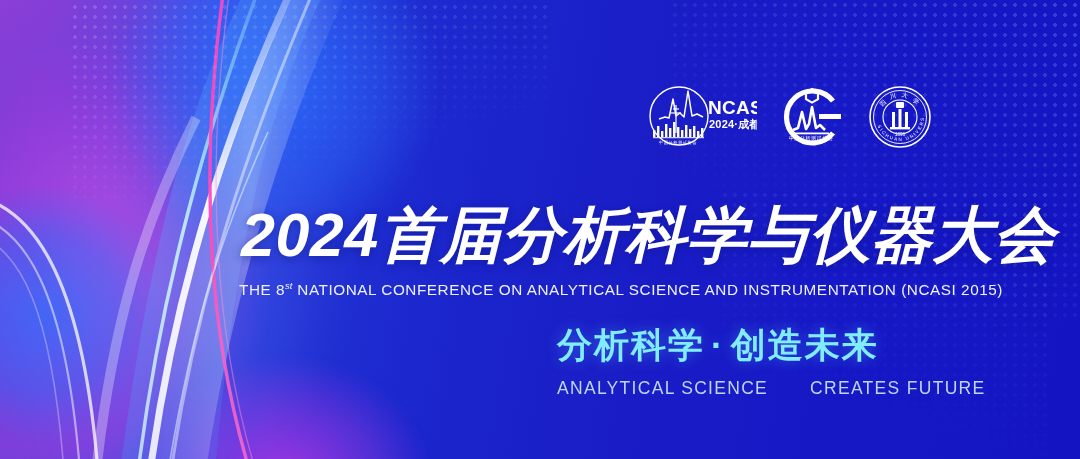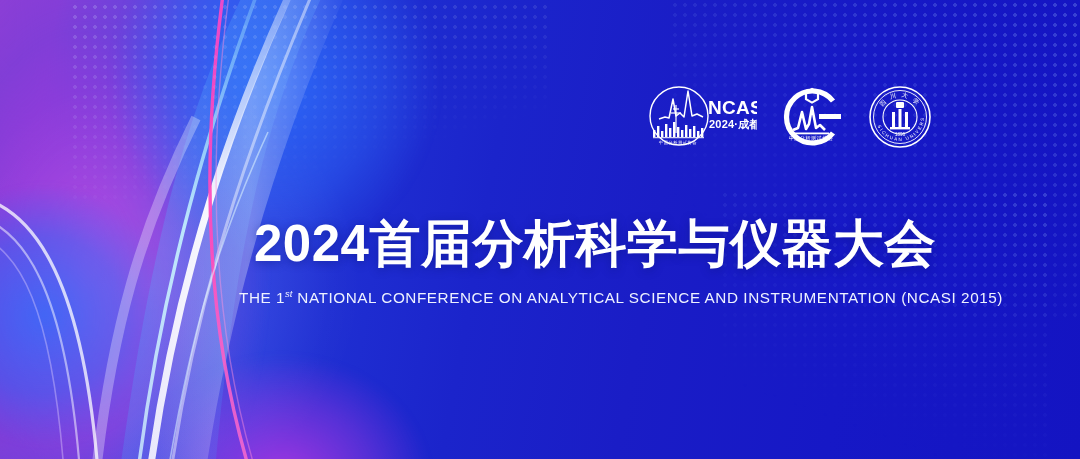--- a/index.html
+++ b/index.html
@@ -162,28 +162,29 @@
   }
 
   .title-block {
     position: absolute;
     left: 237px;
     top: 199px;
     width: 700px;
   }
 
   .main-title {
-    margin: 17px;
+    margin: 4px;
     color: #ffffff;
-    font-size: 51px;
+    font-size: 61px;
     font-weight: 700;
     letter-spacing: 0.5px;
     line-height: 1.08;
     white-space: nowrap;
     text-shadow: 0 2px 10px rgba(10, 20, 120, 0.45);
+    font-style: italic;
   }
 
   .sub-title {
     margin: 11px 0 0 2px;
     color: #eef2ff;
     font-size: 15.3px;
     font-weight: 400;
     letter-spacing: 0.55px;
     white-space: nowrap;
   }
@@ -372,18 +373,25 @@
         <text font-family="'Liberation Sans',sans-serif" font-size="4.6" fill="#ffffff" letter-spacing="1.6">
           <textPath href="#scuArcBottom" startOffset="12%">SICHUAN UNIVERSITY</textPath>
         </text>
         <text x="33" y="51.5" fill="#ffffff" font-family="'Liberation Sans',sans-serif" font-size="4.6" text-anchor="middle">1896</text>
       </svg>
 
     </div>
 
     <div class="title-block">
       <h1 class="main-title">2024首届分析科学与仪器大会</h1>
-      <div class="sub-title"><span>THE 1</span><sup>st</sup><span> NATIONAL CONFERENCE ON ANALYTICAL SCIENCE AND INSTRUMENTATION (NCASI 2015)</span></div>
+      <div class="sub-title"><span>THE 8</span><sup>st</sup><span> NATIONAL CONFERENCE ON ANALYTICAL SCIENCE AND INSTRUMENTATION (NCASI 2015)</span></div>
     </div>
 
+    <div class="tagline-block">
+      <div class="tagline-cn"><span>分析科学</span><span class="dot-sep">·</span><span>创造未来</span></div>
+      <div class="tagline-en">
+        <span>ANALYTICAL SCIENCE</span>
+        <span>CREATES FUTURE</span>
+      </div>
+    </div>
 
   </div>
 </div>
 
 </body></html>

